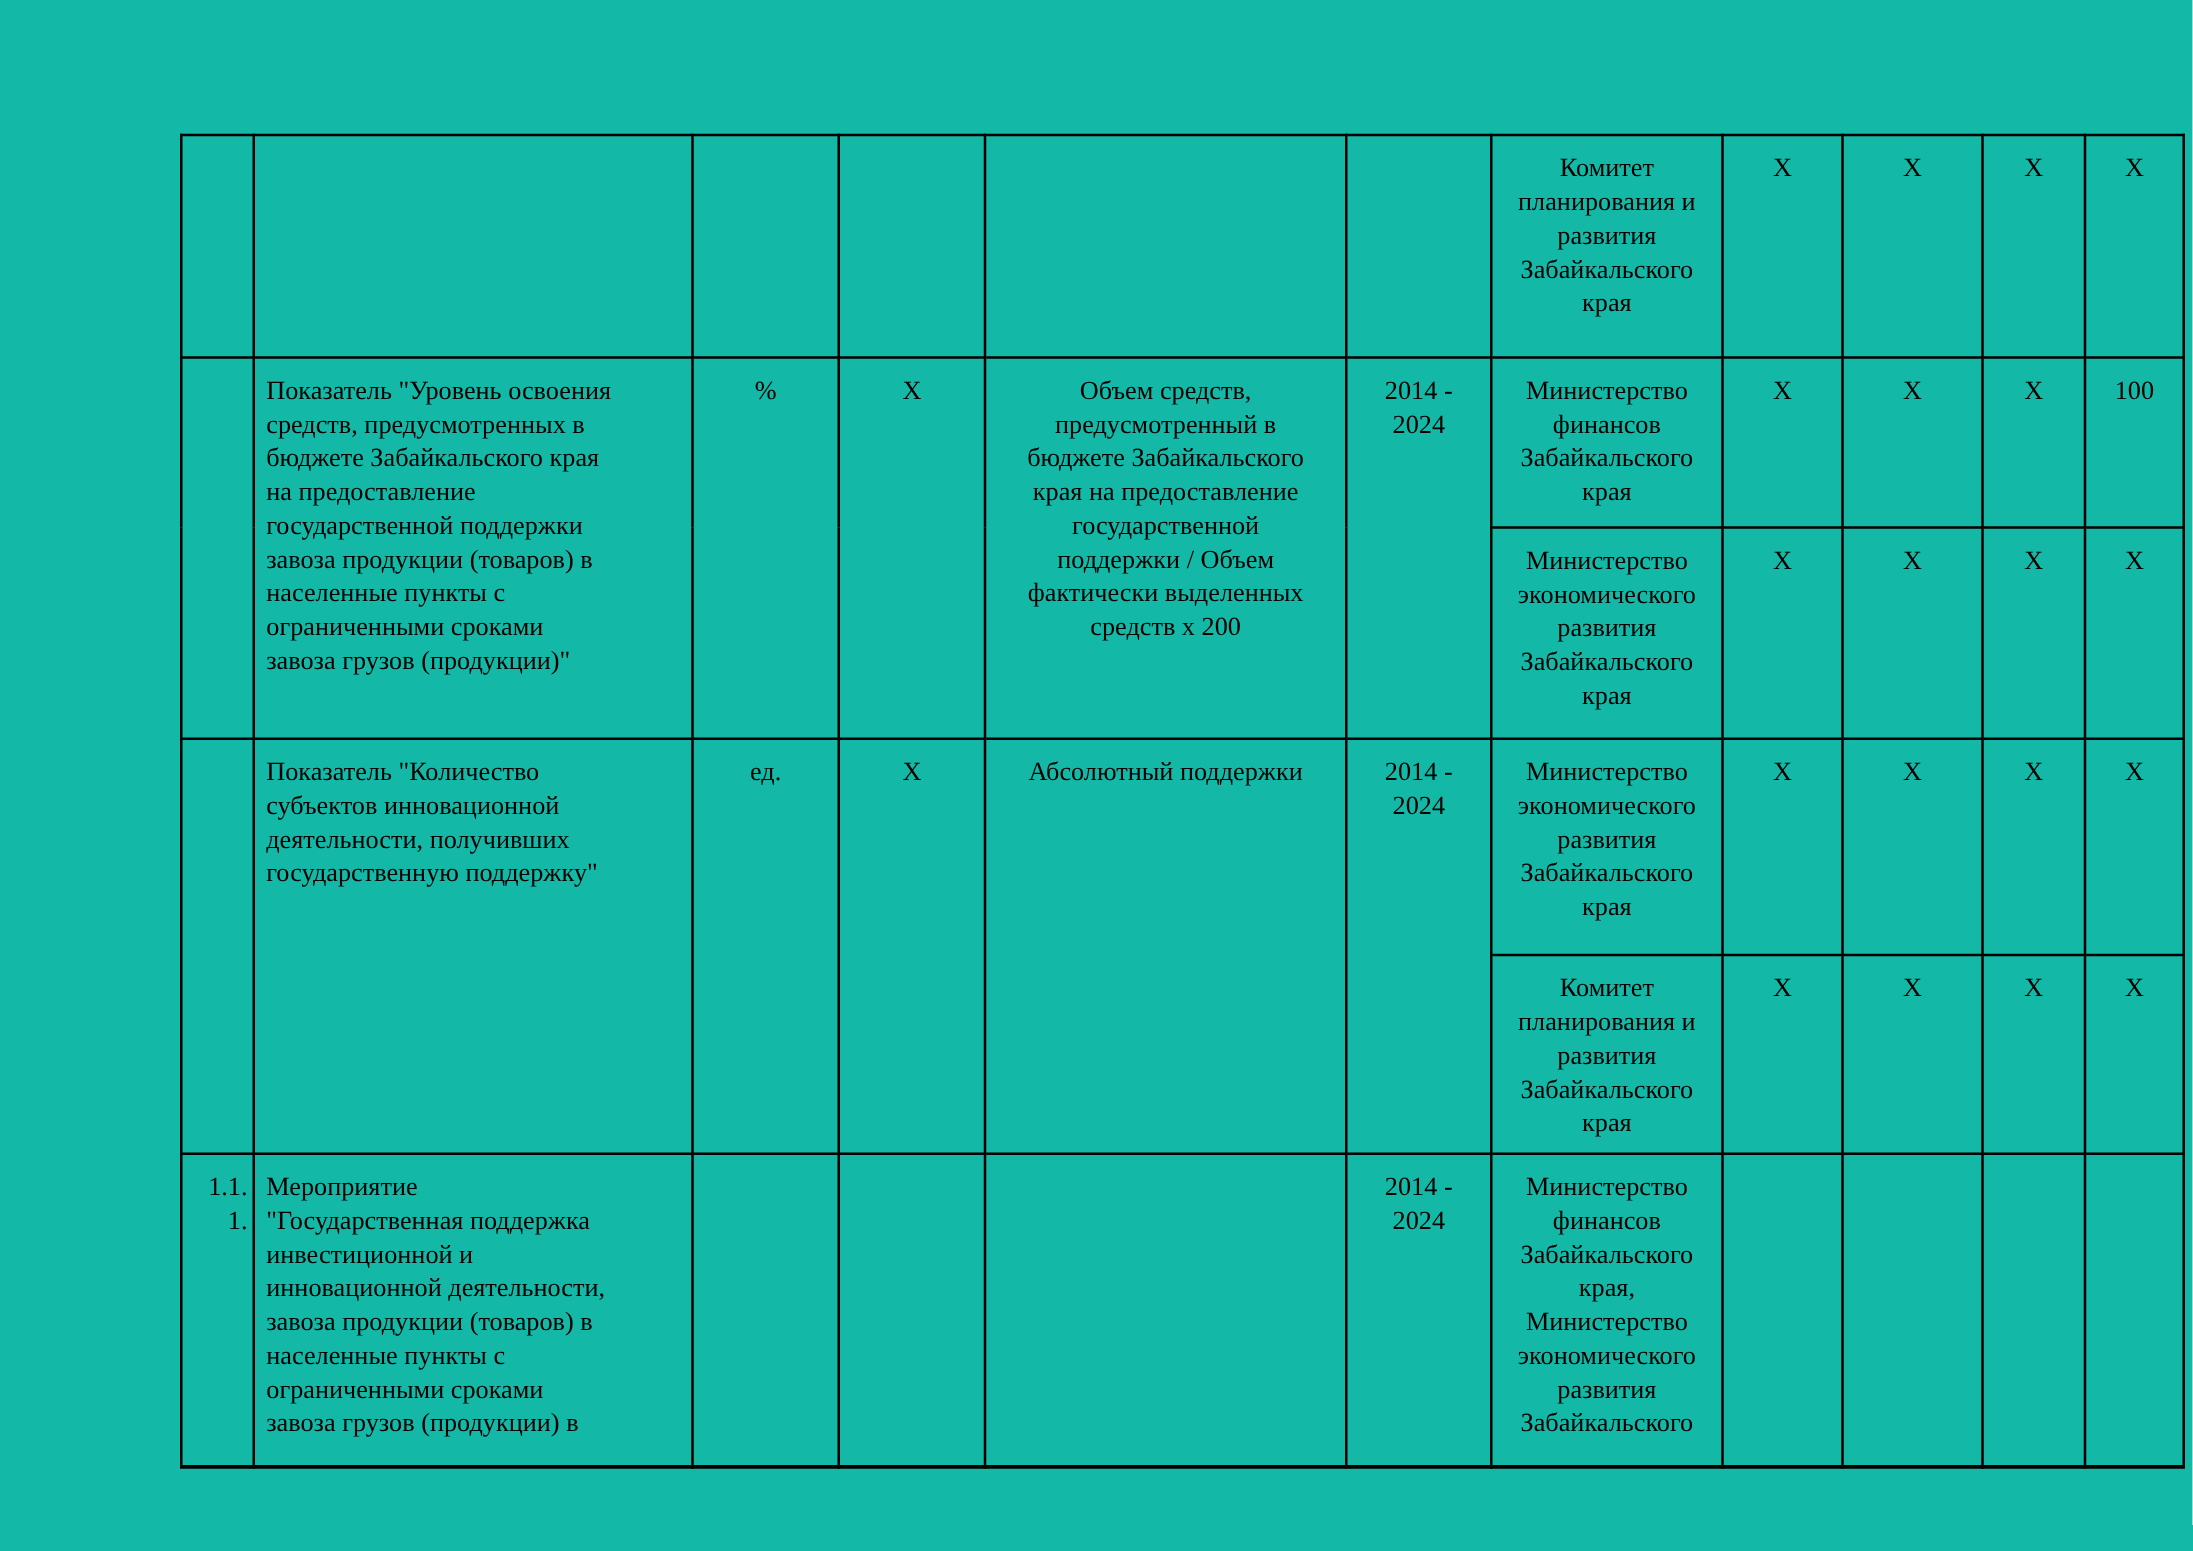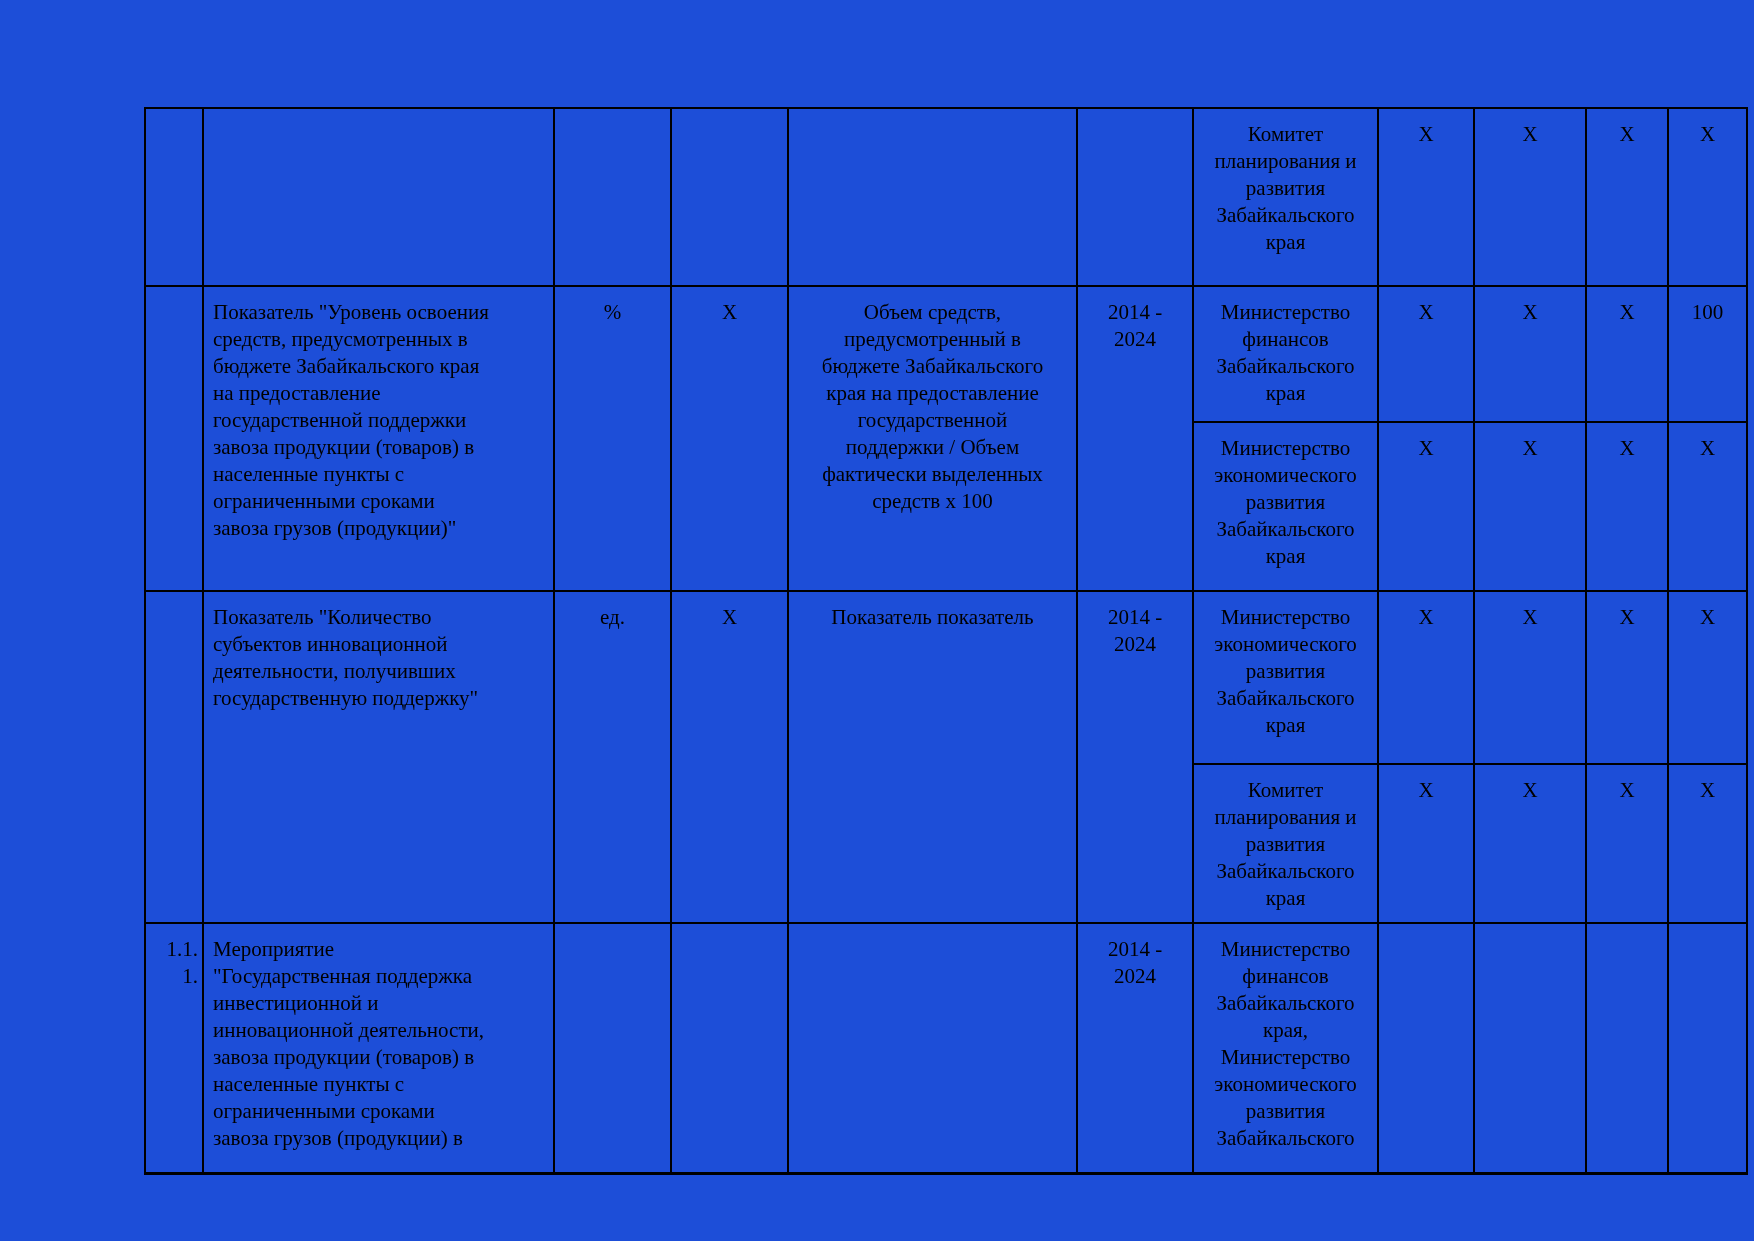--- a/index.html
+++ b/index.html
@@ -9,21 +9,21 @@
     height: 1241px;
     background: #ffffff;
     overflow: hidden;
     font-family: "Liberation Serif", "DejaVu Serif", serif;
     color: #000000;
   }
   .page {
     position: relative;
     width: 1754px;
     height: 1241px;
-    background: #1d4ed8;
+    background: #14b8a6;
   }
   table.doc-table {
     position: absolute;
     left: 144px;
     top: 107px;
     width: 1602px;
     border-collapse: collapse;
     table-layout: fixed;
     border: 2px solid #000000;
     border-bottom: 3px solid #000000;
@@ -98,21 +98,21 @@
 завоза грузов (продукции)"</td>
       <td rowspan="2">%</td>
       <td rowspan="2">X</td>
       <td rowspan="2">Объем средств,
 предусмотренный в
 бюджете Забайкальского
 края на предоставление
 государственной
 поддержки / Объем
 фактически выделенных
-средств x 100</td>
+средств x 200</td>
       <td rowspan="2">2014 -
 2024</td>
       <td>Министерство
 финансов
 Забайкальского
 края</td>
       <td>X</td>
       <td>X</td>
       <td>X</td>
       <td>100</td>
@@ -131,21 +131,21 @@
     </tr>
 
     <tr style="height:173px">
       <td class="num-col" rowspan="2"></td>
       <td class="text-left" rowspan="2">Показатель "Количество
 субъектов инновационной
 деятельности, получивших
 государственную поддержку"</td>
       <td rowspan="2">ед.</td>
       <td rowspan="2">X</td>
-      <td rowspan="2">Показатель показатель</td>
+      <td rowspan="2">Абсолютный поддержки</td>
       <td rowspan="2">2014 -
 2024</td>
       <td>Министерство
 экономического
 развития
 Забайкальского
 края</td>
       <td>X</td>
       <td>X</td>
       <td>X</td>

